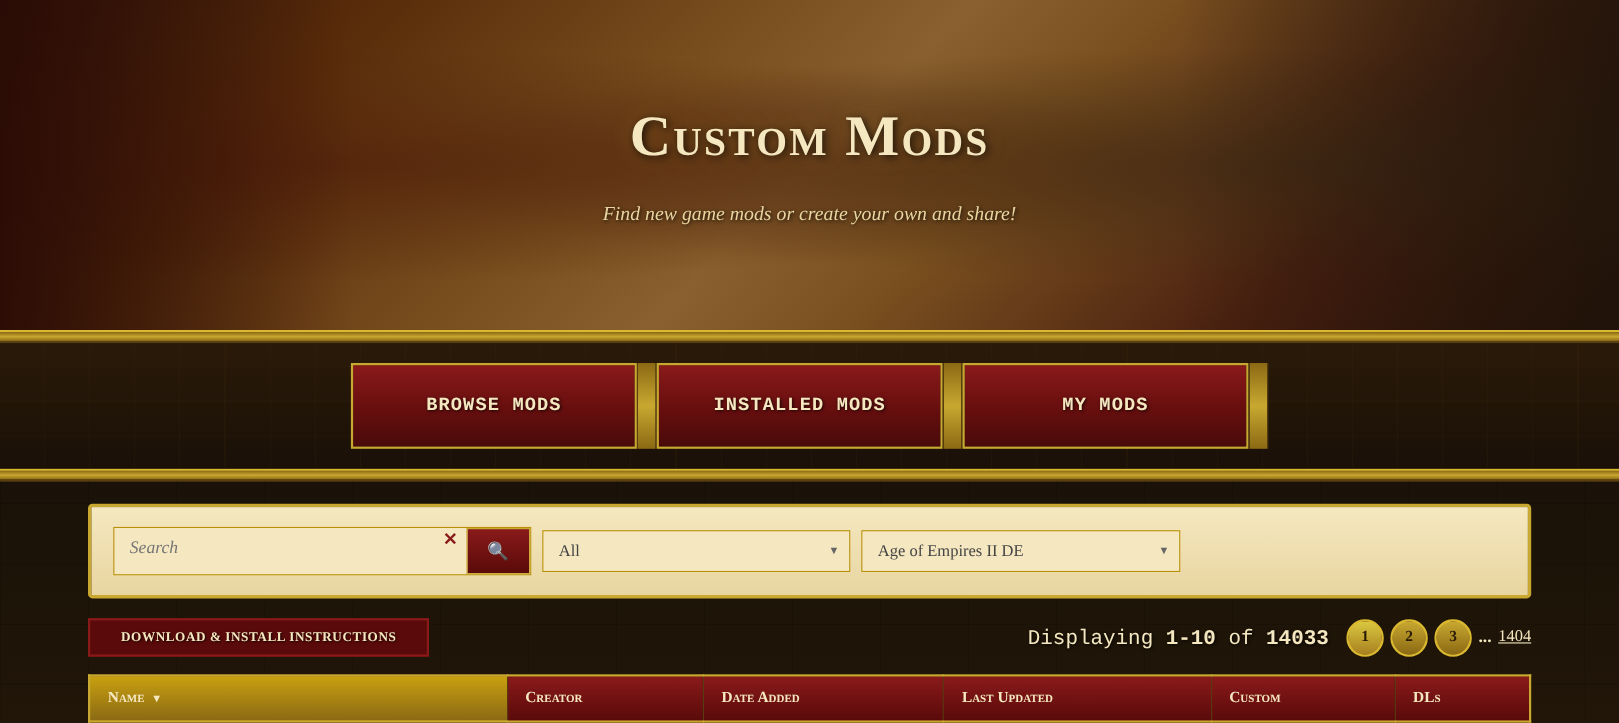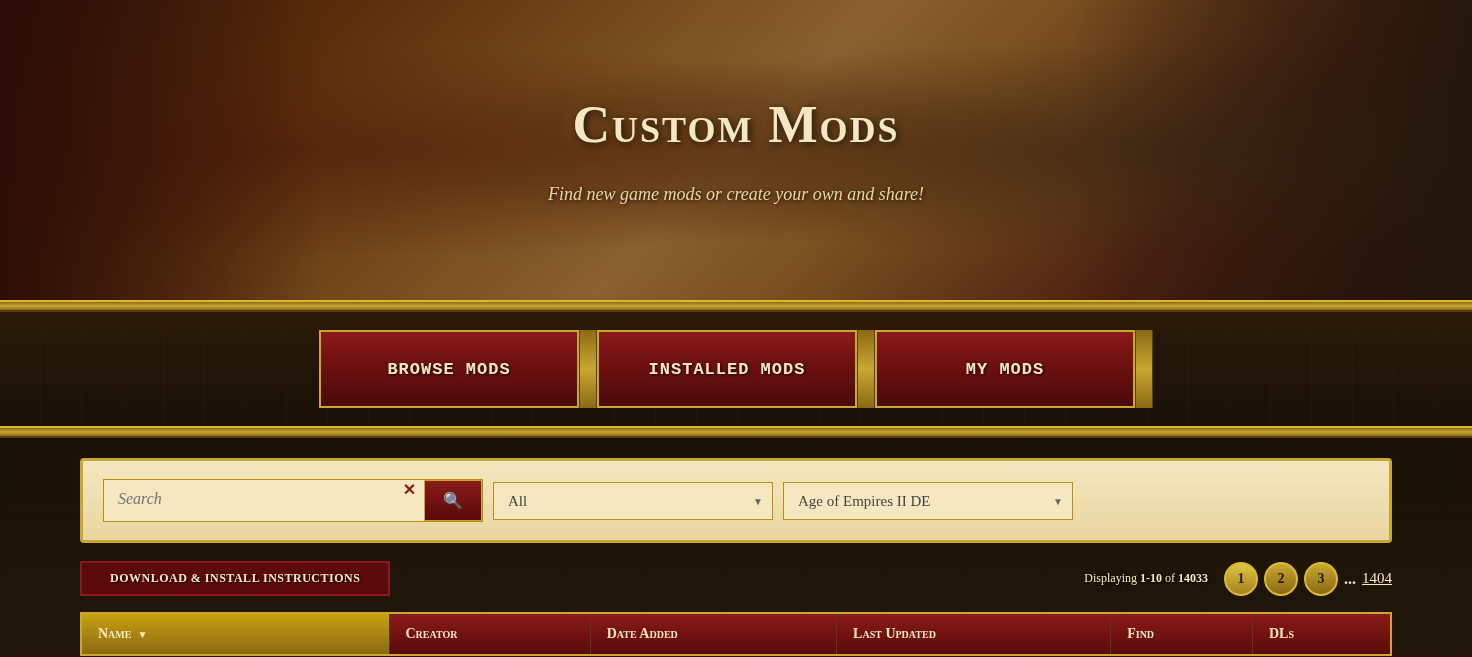--- a/index.html
+++ b/index.html
@@ -289,22 +289,22 @@
       font-family: 'Georgia', serif;
       font-size: 12px;
       font-weight: bold;
       letter-spacing: 0.5px;
       cursor: pointer;
       text-transform: uppercase;
       text-shadow: 1px 1px 2px rgba(0,0,0,0.8);
     }
 
     .results-info {
-      font-family: Liberation Serif, serif;
-      font-size: 12px;
+      font-family: Liberation Mono, monospace;
+      font-size: 19px;
       color: #f5e8c0;
       text-shadow: 1px 1px 3px rgba(0,0,0,0.8);
     }
 
     .results-info .bold {
       font-weight: bold;
     }
 
     .pagination {
       display: flex;
@@ -362,21 +362,21 @@
       font-variant: small-caps;
       font-weight: bold;
       text-align: left;
       border: 1px solid #5a3a10;
       color: #f5e8c0;
     }
 
     .th-name {
       background: linear-gradient(to bottom, #c8a010 0%, #8b6914 100%) !important;
       color: #f5e8c0 !important;
-      width: 308px;
+      width: 380px;
     }
 
     .th-name-inner {
       display: flex;
       align-items: center;
       gap: 6px;
     }
 
     .sort-arrow {
       display: inline-block;
@@ -489,21 +489,21 @@
       <tr class="table-header-row">
         <th class="th-name">
           <div class="th-name-inner">
             <span>Name</span>
             <span class="sort-arrow">▼</span>
           </div>
         </th>
         <th class="th-creator">Creator</th>
         <th class="th-date-added">Date Added</th>
         <th class="th-last-updated">Last Updated</th>
-        <th class="th-likes">Find</th>
+        <th class="th-likes">Custom</th>
         <th class="th-dls">DLs</th>
       </tr>
     </thead>
     <tbody>
     </tbody>
   </table>
 
 </div>
 
 </body></html>

